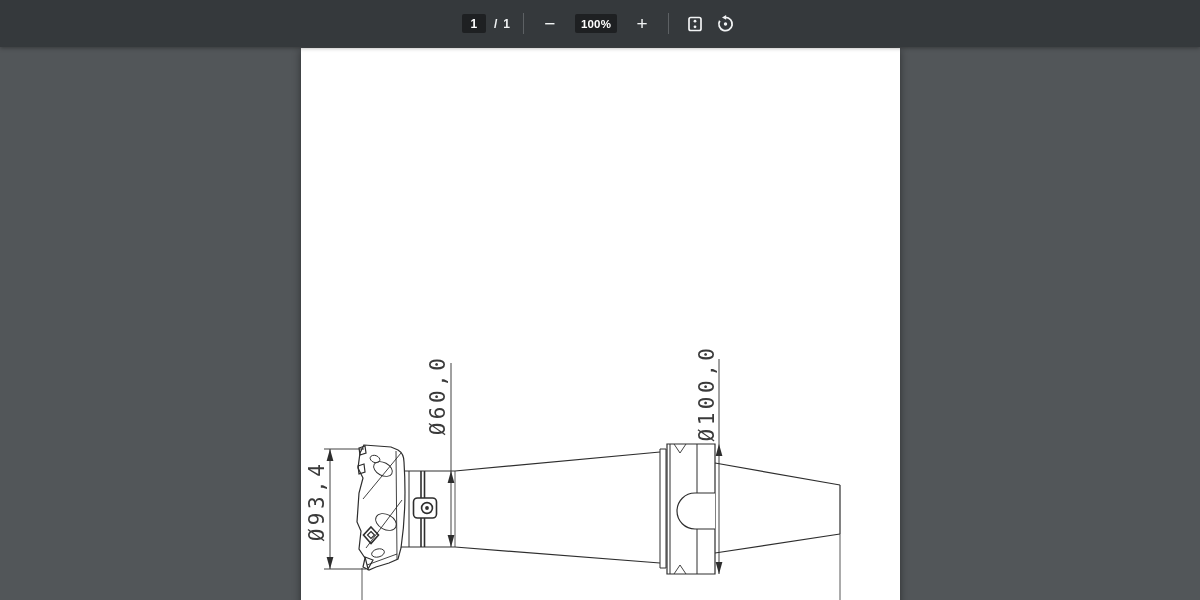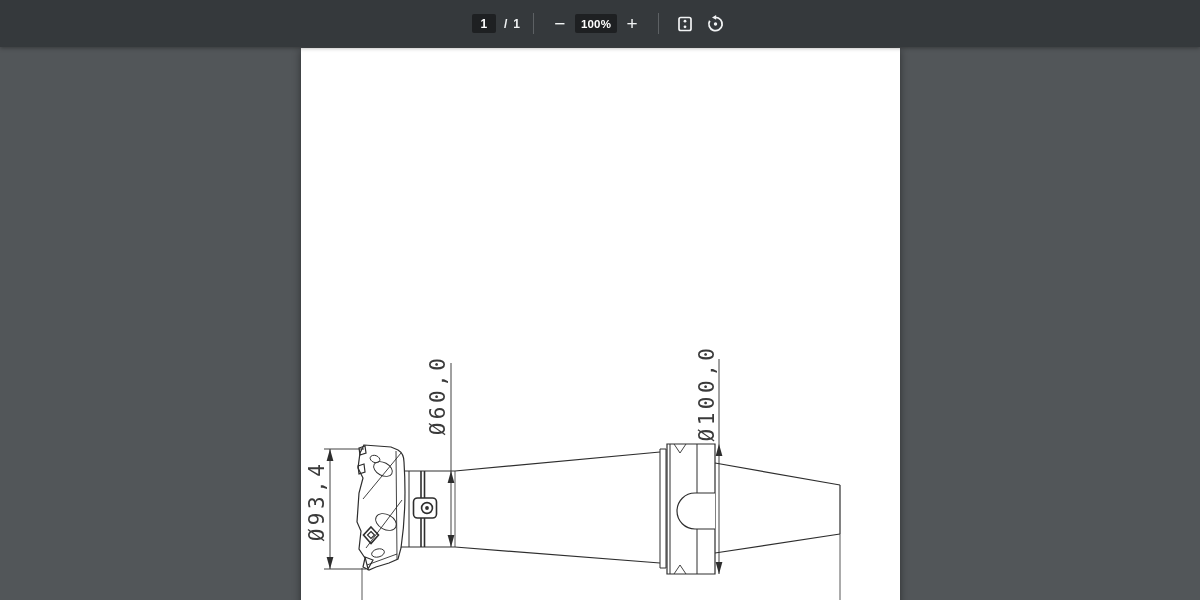--- a/index.html
+++ b/index.html
@@ -36,21 +36,21 @@
   .sep{width:1px;height:21px;background:var(--separator);margin:0 13px;}
   .tb-btn{
     background:transparent;border:none;color:var(--toolbar-fg);
     width:26px;height:26px;display:flex;align-items:center;justify-content:center;
     font-size:19px;line-height:1;cursor:default;padding:0;
   }
   .tb-btn svg{display:block;}
   .zoom-box{
     min-width:34px;height:19px;padding:0 6px;background:var(--control-box-bg);border-radius:2px;
     color:#fff;font-size:11.5px;font-weight:700;display:flex;align-items:center;justify-content:center;
-    margin:0 2px;letter-spacing:.2px;
+    margin:0 12px;letter-spacing:.2px;
   }
   .icon-stroke{stroke:var(--toolbar-fg);fill:none;stroke-width:1.7;}
   .icon-fill{fill:var(--toolbar-fg);stroke:none;}
 
   
   .content{flex:1 1 auto;overflow:hidden;display:flex;justify-content:center;align-items:flex-start;}
   .pdf-page{
     width:599px;height:840px;background:var(--page-bg);margin-top:1px;
     box-shadow:0 2px 8px rgba(0,0,0,.45);
   }

